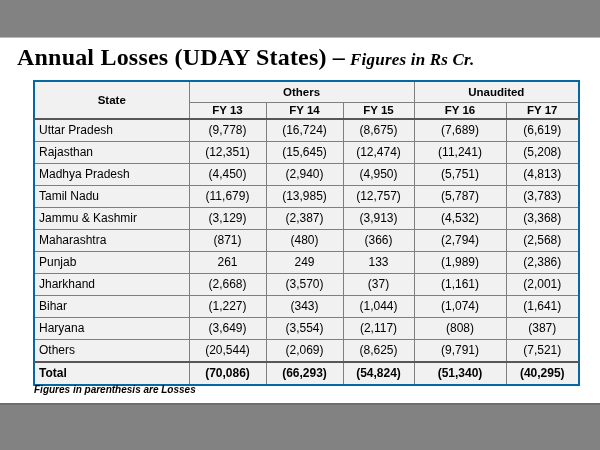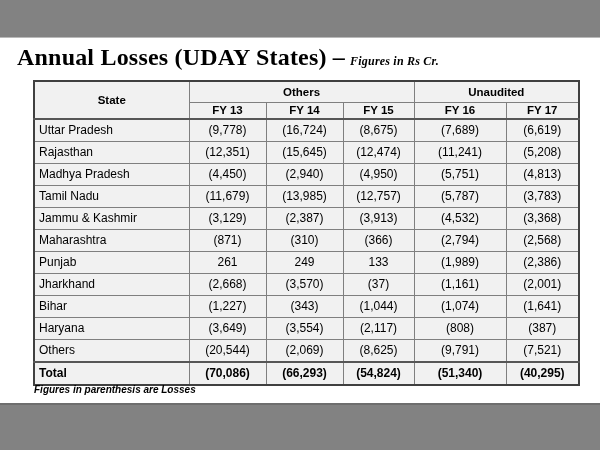--- a/index.html
+++ b/index.html
@@ -32,30 +32,30 @@
     margin: 0;
     font-family: "Liberation Serif", serif;
     font-weight: bold;
     font-size: 24px;
     letter-spacing: 0.2px;
     color: #000;
     white-space: nowrap;
   }
   .title .subtitle {
     font-style: italic;
-    font-size: 12px;
+    font-size: 17px;
     margin-left: 5px;
   }
   table.losses {
     position: absolute;
     top: 80px; left: 33px;
     width: 545px;
     border-collapse: collapse;
     table-layout: fixed;
-    border: 2px solid #404040;
+    border: 2px solid #0369a1;
   }
   table.losses th, table.losses td {
     border: 1px solid #7f7f7f;
     background: #f1f1f1;
     color: #000;
     padding: 0 3px;
     text-align: center;
     font-size: 12px;
     height: 21px;
     line-height: 21px;
@@ -158,21 +158,21 @@
           <td class="state">Jammu &amp; Kashmir</td>
           <td>(3,129)</td>
           <td>(2,387)</td>
           <td>(3,913)</td>
           <td>(4,532)</td>
           <td>(3,368)</td>
         </tr>
         <tr>
           <td class="state">Maharashtra</td>
           <td>(871)</td>
-          <td>(310)</td>
+          <td>(480)</td>
           <td>(366)</td>
           <td>(2,794)</td>
           <td>(2,568)</td>
         </tr>
         <tr>
           <td class="state">Punjab</td>
           <td>261</td>
           <td>249</td>
           <td>133</td>
           <td>(1,989)</td>

